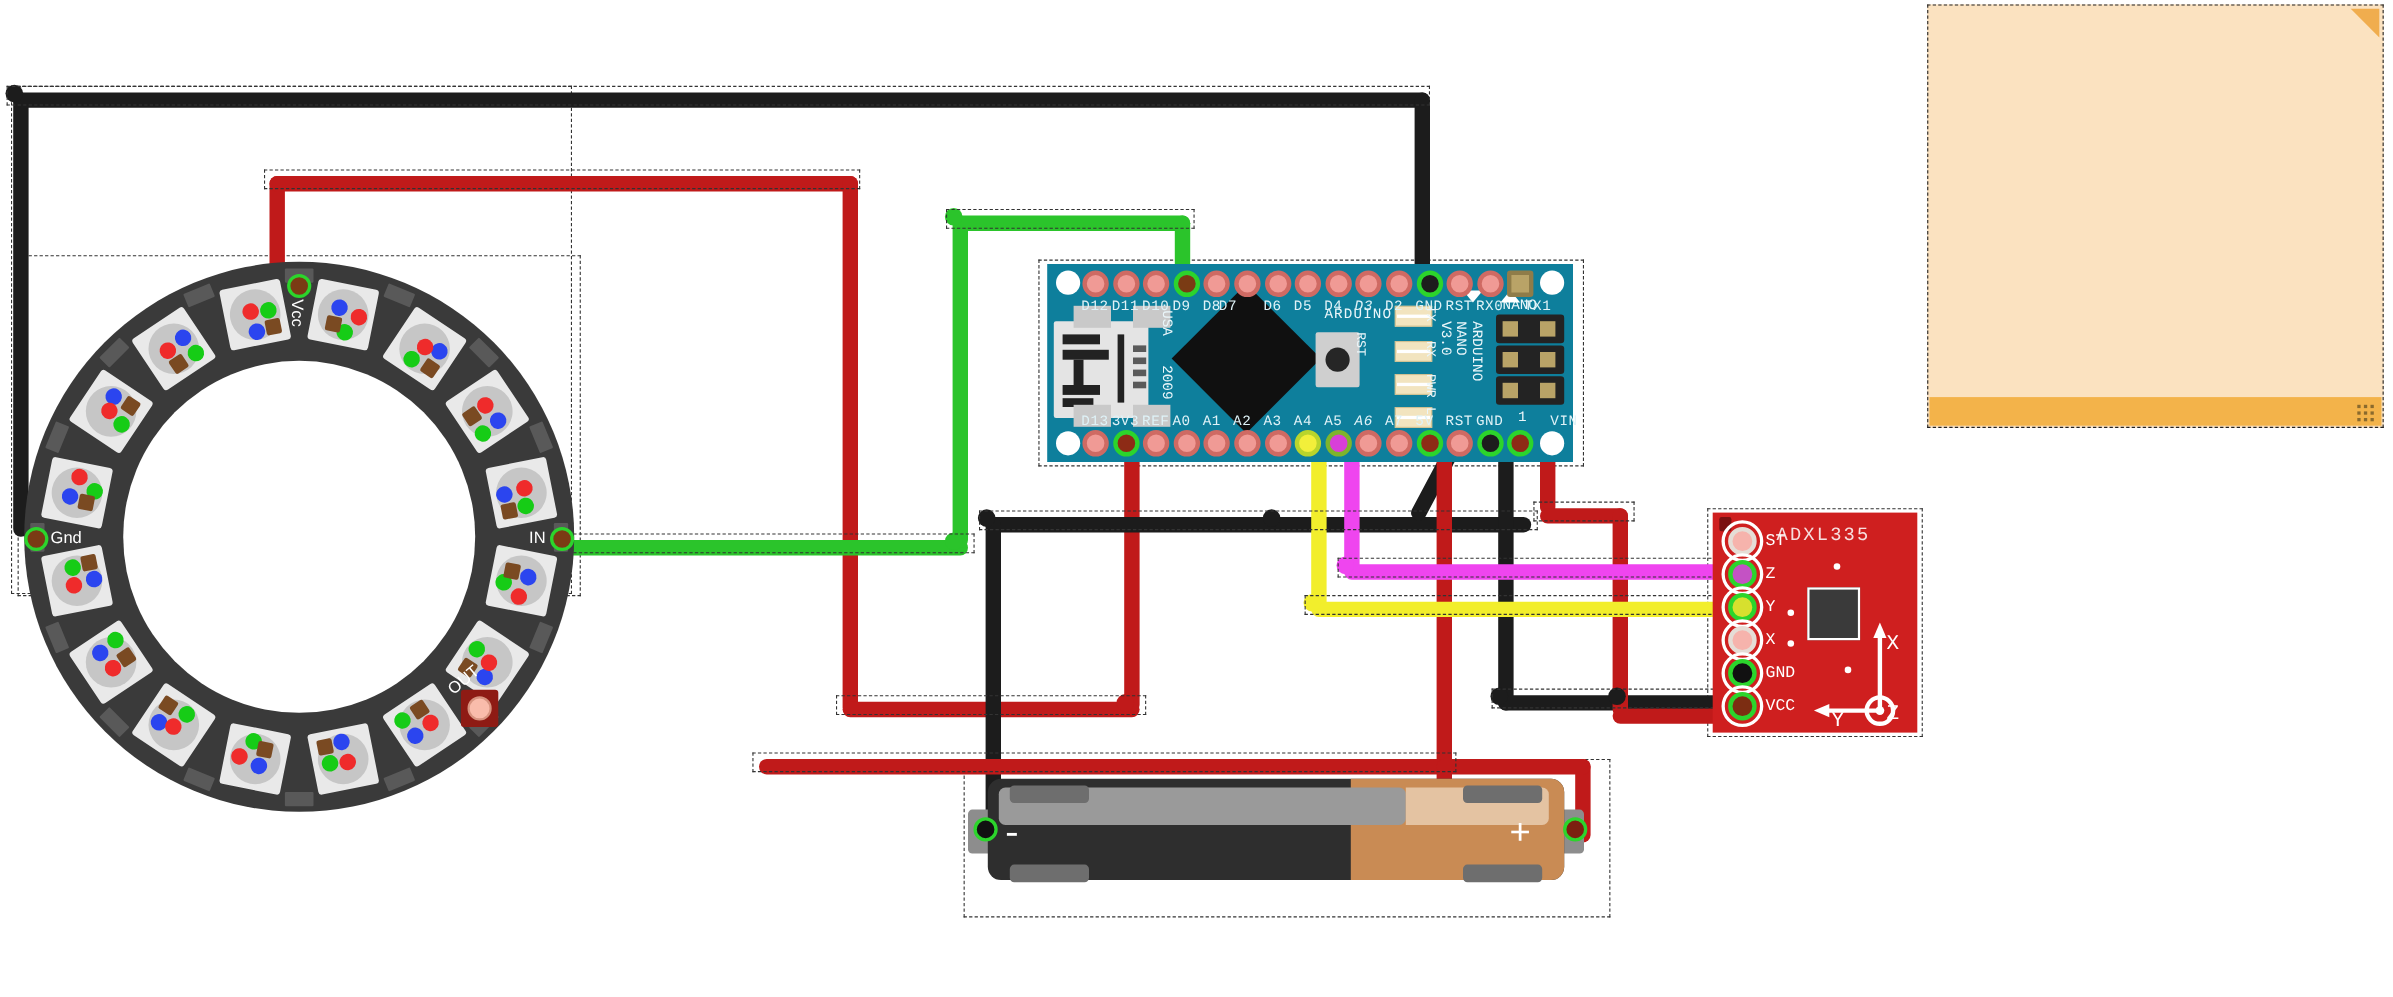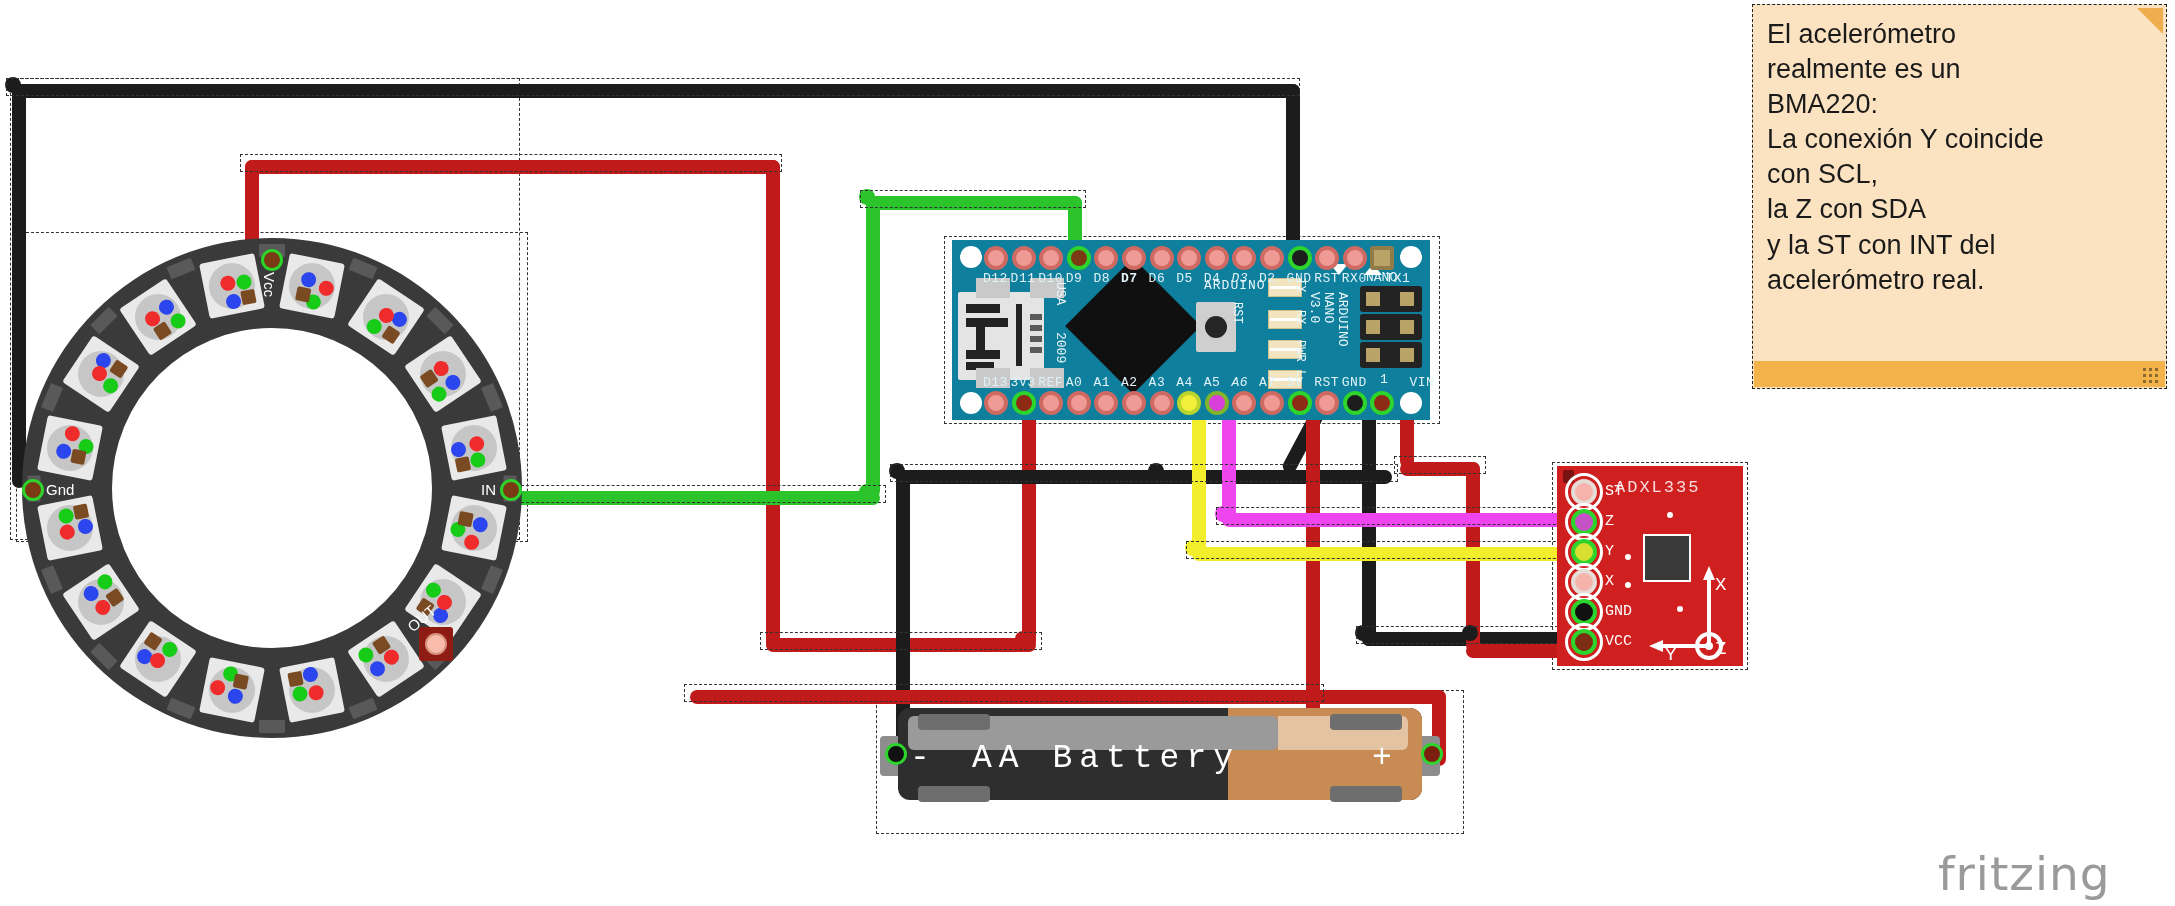--- a/index.html
+++ b/index.html
@@ -423,21 +423,21 @@
         <div class="npin-lbl" style="left: 31px; top: 31px;">D12</div>
         <div class="npin" style="left: 71.6px; top: 18px;"></div>
         <div class="npin-lbl" style="left: 58.6px; top: 31px;">D11</div>
         <div class="npin" style="left: 99.2px; top: 18px;"></div>
         <div class="npin-lbl" style="left: 86.2px; top: 31px;">D10</div>
         <div class="npin hl-green" style="left: 126.8px; top: 18px;"></div>
         <div class="npin-lbl" style="left: 113.8px; top: 31px;">D9</div>
         <div class="npin" style="left: 154.4px; top: 18px;"></div>
         <div class="npin-lbl" style="left: 141.4px; top: 31px;">D8</div>
         <div class="npin" style="left: 182px; top: 18px;"></div>
-        <div class="npin-lbl" style="left: 169px; top: 31px; font-weight: bold;">D7</div>
+        <div class="npin-lbl" style="left: 156px; top: 31px;">D7</div>
         <div class="npin" style="left: 209.6px; top: 18px;"></div>
         <div class="npin-lbl" style="left: 196.6px; top: 31px;">D6</div>
         <div class="npin" style="left: 237.2px; top: 18px;"></div>
         <div class="npin-lbl" style="left: 224.2px; top: 31px;">D5</div>
         <div class="npin" style="left: 264.8px; top: 18px;"></div>
         <div class="npin-lbl" style="left: 251.8px; top: 31px;">D4</div>
         <div class="npin" style="left: 292.4px; top: 18px;"></div>
         <div class="npin-lbl" style="left: 279.4px; top: 31px; font-style: italic;">D3</div>
         <div class="npin" style="left: 320px; top: 18px;"></div>
         <div class="npin-lbl" style="left: 307px; top: 31px;">D2</div>
@@ -532,45 +532,35 @@
     <div class="batt-body">
       <div class="batt-pos"></div>
       <div class="batt-shine"></div>
       <div class="batt-shine2"></div>
       <div class="batt-nub" style="left:20px;"></div>
       <div class="batt-nub" style="left:432px;"></div>
       <div class="batt-nub b" style="left:20px;"></div>
       <div class="batt-nub b" style="left:432px;"></div>
     </div>
     <div class="batt-label" style="left:30px;width:auto;">-</div>
-    <div class="batt-label" style="left:92px;">AA Battery</div>
     <div class="batt-label" style="left:492px;width:auto;">+</div>
     <div class="bpin neg" style="left:16px;top:54px;"></div>
     <div class="bpin pos" style="left:552px;top:54px;"></div>
   </div>
 
   <div id="note">
     <div class="fold"></div>
-    <div class="note-body">El acelerómetro
-realmente es un
-BMA220:
-La conexión Y coincide
-con SCL,
-la Z con SDA
-y la ST con INT del
-acelerómetro real.</div>
     <div class="bar"></div>
     <div class="grip">
       <i style="left:0;top:0;"></i>
         <i style="left:6px;top:0;"></i>
         <i style="left:12px;top:0;"></i>
       <i style="left:0;top:6px;"></i>
         <i style="left:6px;top:6px;"></i>
         <i style="left:12px;top:6px;"></i>
       <i style="left:0;top:12px;"></i>
         <i style="left:6px;top:12px;"></i>
         <i style="left:12px;top:12px;"></i>
     </div>
   </div>
 
-  <div id="logo">fritzing</div>
 
 </div>
 
 </body></html>

